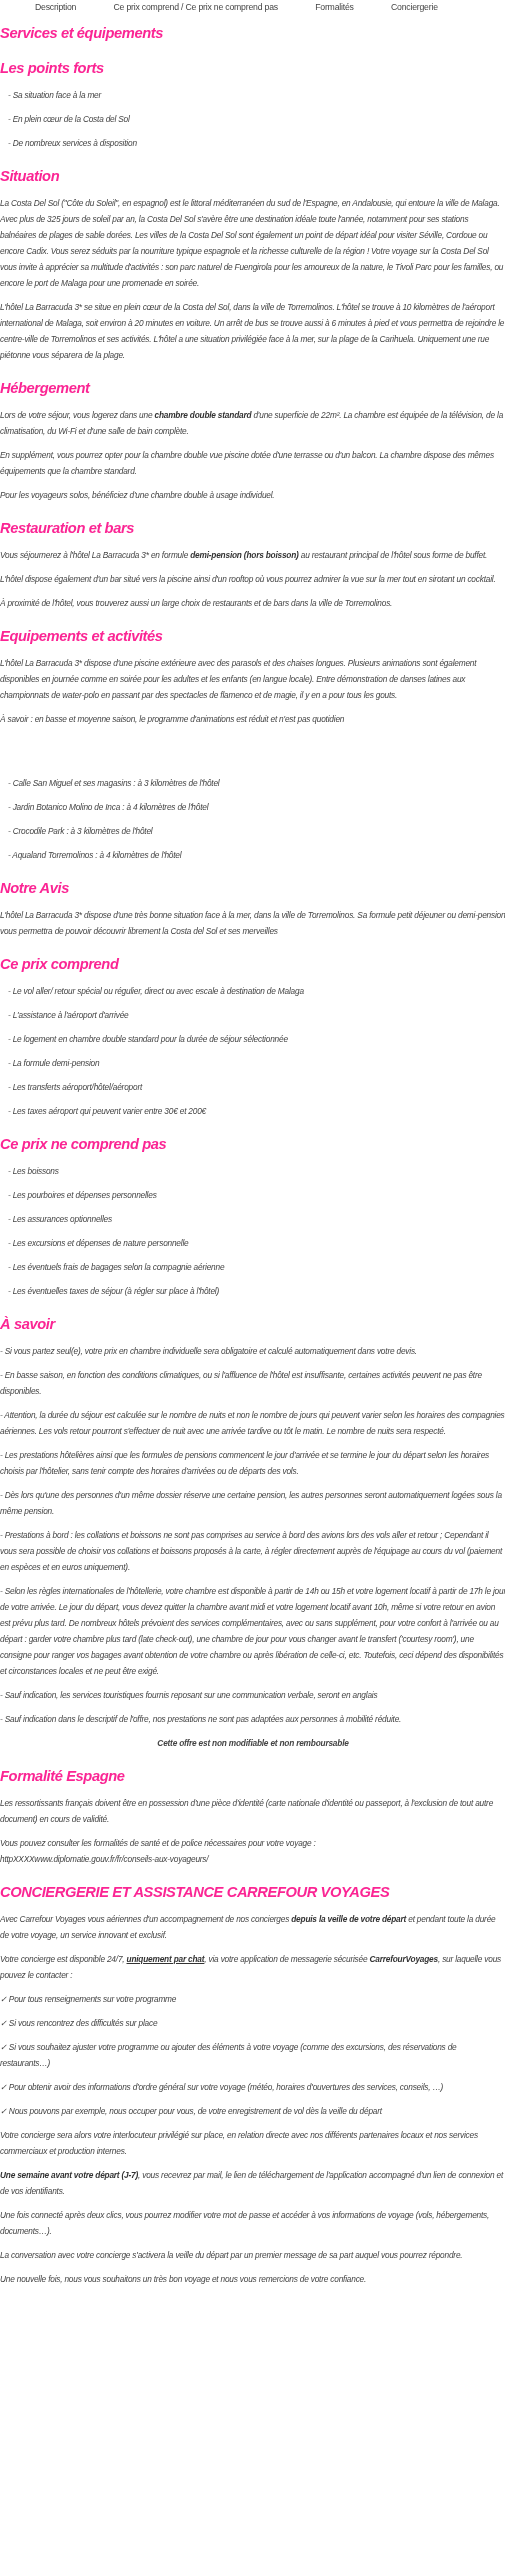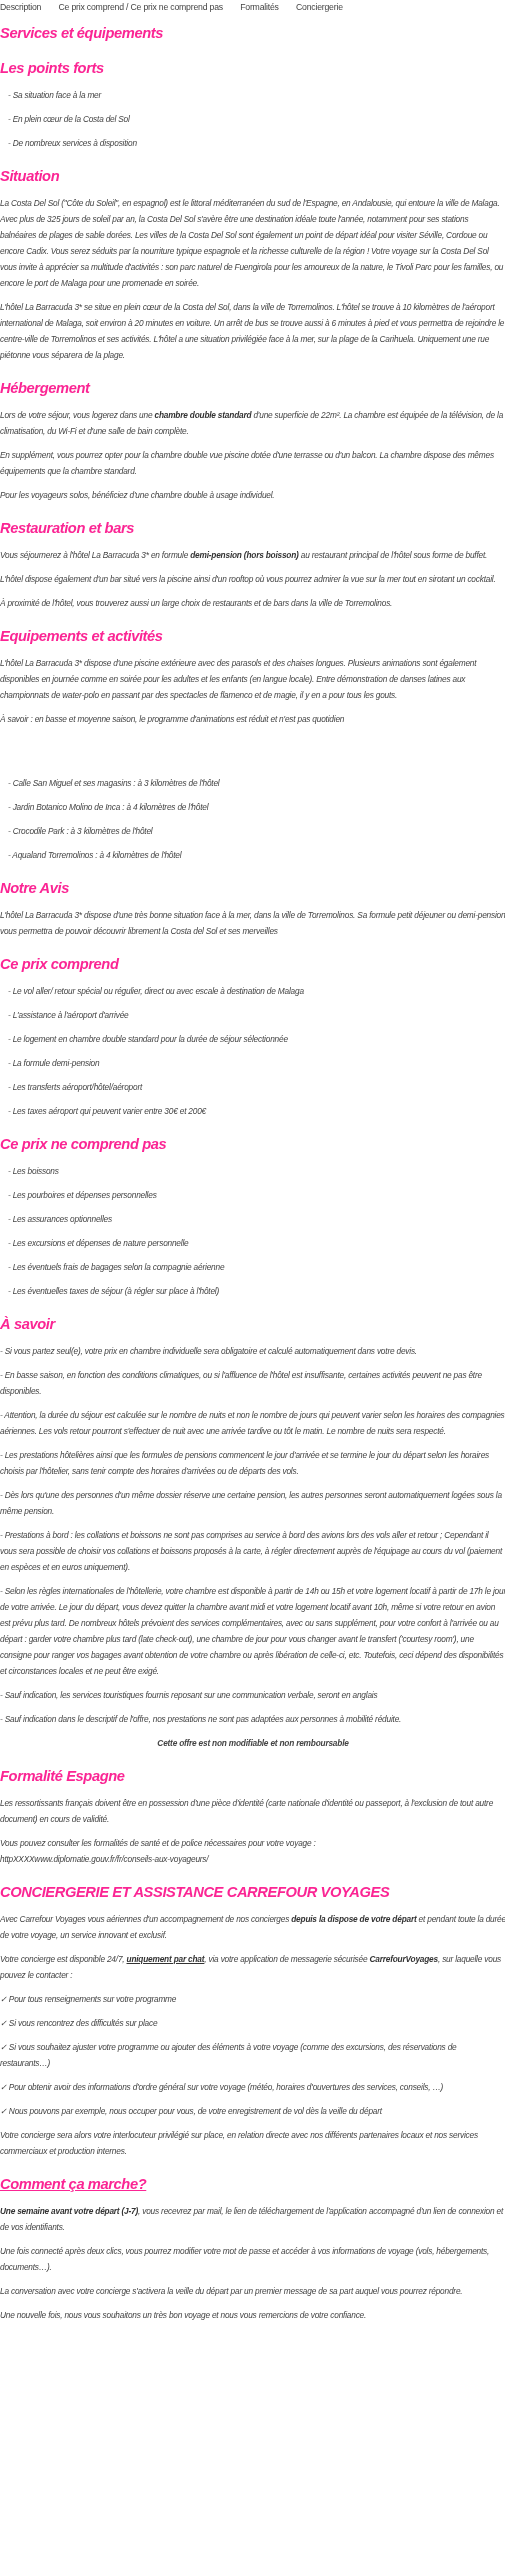--- a/index.html
+++ b/index.html
@@ -6,21 +6,21 @@
   body {
     width: 506px;
     font-family: "Liberation Sans", sans-serif;
     color: #444444;
     font-size: 8.3px;
     line-height: 16px;
     letter-spacing: -0.2px;
   }
   .page { padding: 0 0 0 0; }
   .tabs { font-style: normal; font-size: 8.7px; color: #444; line-height: 14.7px; padding-top: 0; margin: 0 0 9.3px 0; }
-  .tabs span { margin-right: 15px; }
+  .tabs span { margin-right: 0; padding-left: 35px; }
   h2 {
     color: #fb2594;
     font-style: italic;
     font-weight: bold;
     font-size: 14.7px;
     line-height: 18.7px;
     letter-spacing: -0.4px;
     margin: 16px 0 9.3px 0;
   }
   h2.first { margin-top: 9.3px; }
@@ -136,32 +136,31 @@
   </section>
 
   <section>
     <h2>Formalité Espagne</h2>
     <p>Les ressortissants français doivent être en possession d'une pièce d'identité (carte nationale d'identité ou passeport, à l'exclusion de tout autre document) en cours de validité.</p>
     <p><span>Vous pouvez consulter les formalités de santé et de police nécessaires pour votre voyage :</span><br><span>httpXXXXwww.diplomatie.gouv.fr/fr/conseils-aux-voyageurs/</span></p>
   </section>
 
   <section>
     <h2>CONCIERGERIE ET ASSISTANCE CARREFOUR VOYAGES</h2>
-    <p><span>Avec Carrefour Voyages vous aériennes d'un accompagnement de nos concierges </span><b>depuis la dispose de votre départ</b><span> et pendant toute la durée de votre voyage, un service innovant et exclusif.</span></p>
+    <p><span>Avec Carrefour Voyages vous aériennes d'un accompagnement de nos concierges </span><b>depuis la veille de votre départ</b><span> et pendant toute la durée de votre voyage, un service innovant et exclusif.</span></p>
     <p><span>Votre concierge est disponible 24/7, </span><b class="u">uniquement par chat</b><span>, via votre application de messagerie sécurisée </span><b>CarrefourVoyages</b><span>, sur laquelle vous pouvez le contacter :</span></p>
     <p>✓ Pour tous renseignements sur votre programme</p>
     <p>✓ Si vous rencontrez des difficultés sur place</p>
     <p>✓ Si vous souhaitez ajuster votre programme ou ajouter des éléments à votre voyage (comme des excursions, des réservations de restaurants…)</p>
     <p>✓ Pour obtenir avoir des informations d'ordre général sur votre voyage (météo, horaires d'ouvertures des services, conseils, …)</p>
     <p>✓ Nous pouvons par exemple, nous occuper pour vous, de votre enregistrement de vol dès la veille du départ</p>
     <p>Votre concierge sera alors votre interlocuteur privilégié sur place, en relation directe avec nos différents partenaires locaux et nos services commerciaux et production internes.</p>
   </section>
 
   <section>
-    <h2 class="underline">Comment ça marche?</h2>
     <p><b>Une semaine avant votre départ (J-7)</b><span>, vous recevrez par mail, le lien de téléchargement de l'application accompagné d'un lien de connexion et de vos identifiants.</span></p>
     <p>Une fois connecté après deux clics, vous pourrez modifier votre mot de passe et accéder à vos informations de voyage (vols, hébergements, documents…).</p>
     <p>La conversation avec votre concierge s'activera la veille du départ par un premier message de sa part auquel vous pourrez répondre.</p>
     <p>Une nouvelle fois, nous vous souhaitons un très bon voyage et nous vous remercions de votre confiance.</p>
   </section>
 
 </div>
 
 
 </body></html>

